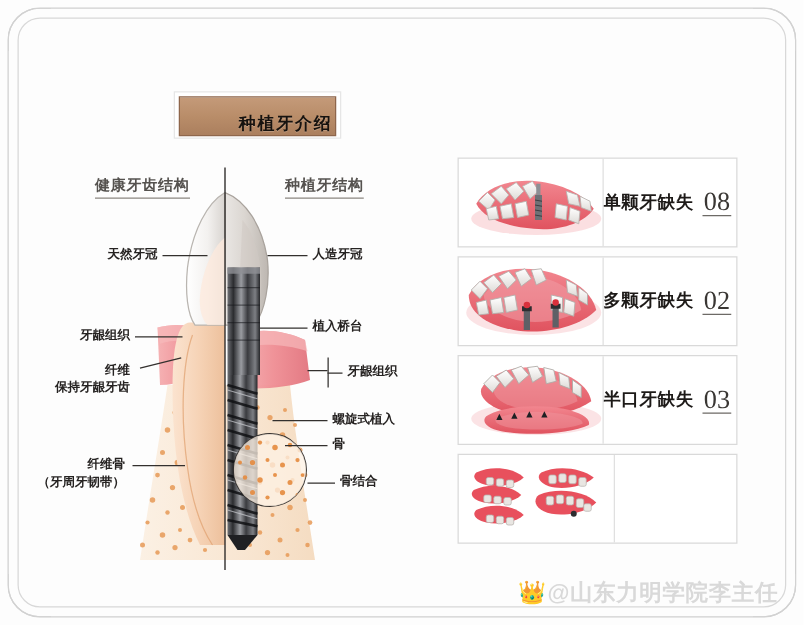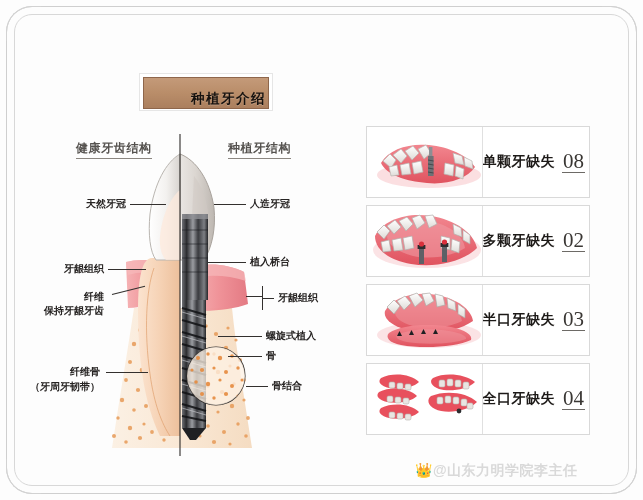--- a/index.html
+++ b/index.html
@@ -107,21 +107,21 @@
   }
   .card-title{font-size:14px;font-weight:bold;color:#1d1a18;white-space:nowrap;letter-spacing:.5px;}
   .card-num{
     font-size:21px;color:#3a3734;font-family:"Liberation Serif",serif;
     border-bottom:1.4px solid #6d6a66;line-height:1.02;padding:0 1px;
   }
 
   
   .watermark{
     position:absolute;left:415px;top:462px;
-    font-size:14px;color:#d9d9d9;font-weight:bold;letter-spacing:.5px;
+    font-size:18px;color:#d9d9d9;font-weight:bold;letter-spacing:.5px;
     white-space:nowrap;user-select:none;
   }
 </style>
 </head>
 <body>
 
 <div id="root">
 
   <div class="frame"></div>
   <div class="frame-inner"></div>
@@ -521,23 +521,19 @@
               <rect x="70" y="33" width="6" height="7" rx="1.6"></rect>
                 <rect x="78" y="32" width="6" height="7" rx="1.6"></rect>
               <rect x="86" y="33" width="6" height="7" rx="1.6"></rect>
                 <rect x="94" y="35" width="6" height="7" rx="1.6"></rect>
               <rect x="100" y="39" width="6" height="6" rx="1.6"></rect>
             </g>
             <circle cx="92" cy="47" r="2.4" fill="#2c2d30"></circle>
           </g>
         </svg>
       </div>
-      <div class="card-meta">
-        <span class="card-title">全口牙缺失</span>
-        <span class="card-num">04</span>
-      </div>
     </div>
 
   </div>
 
   <div class="watermark">👑@山东力明学院李主任</div>
 
 </div>
 
 </body></html>

